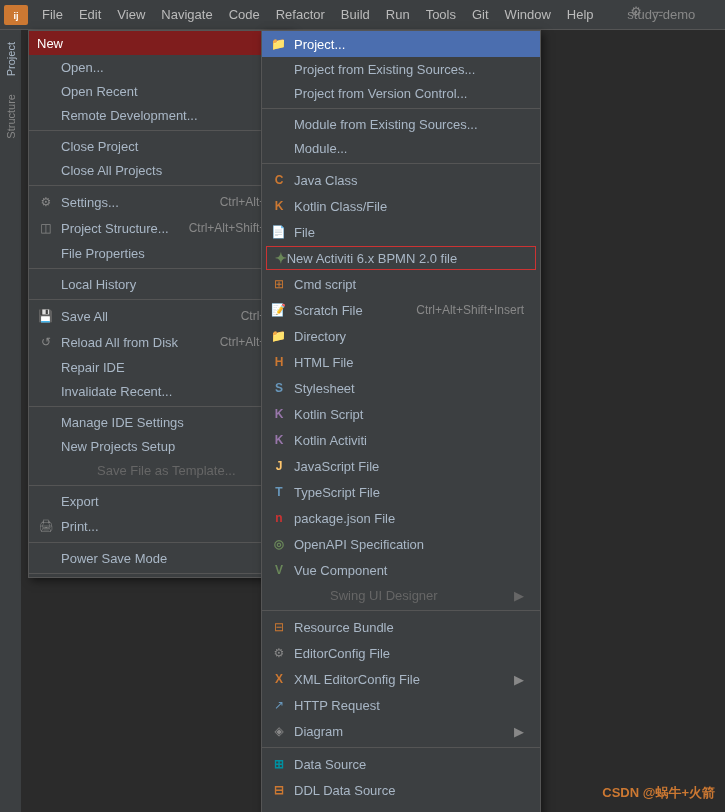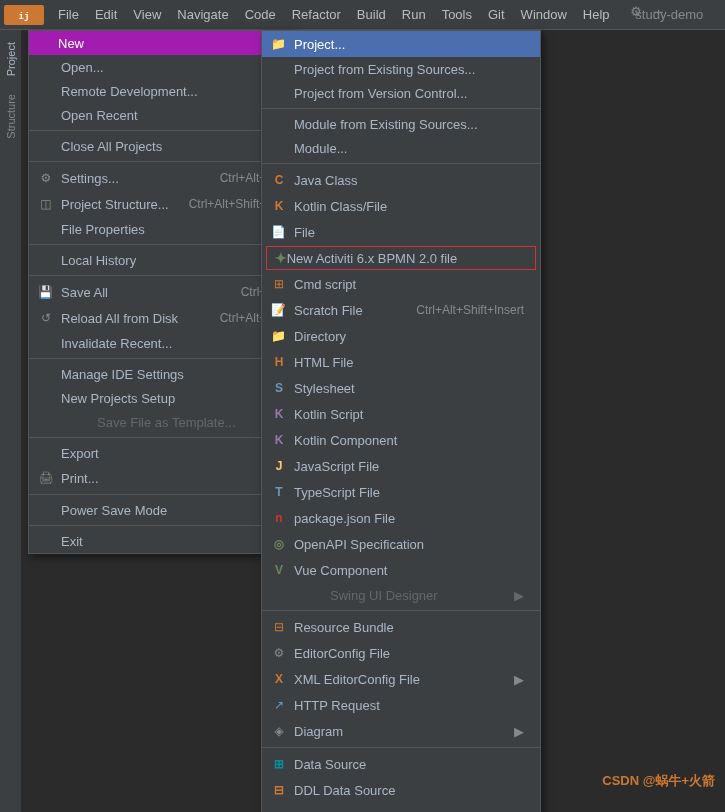--- a/index.html
+++ b/index.html
@@ -17,27 +17,27 @@
     
     .menubar {
       display: flex;
       align-items: center;
       background: #3c3f41;
       height: 30px;
       padding: 0 4px;
       border-bottom: 1px solid #555;
     }
     .app-icon {
-      width: 40px;
+      width: 24px;
       height: 20px;
       margin-right: 6px;
       background: #cc7832;
       border-radius: 2px;
       display: flex; align-items: center; justify-content: center;
-      color: white; font-size: 11px; font-weight: bold; font-family: Liberation Mono, monospace;
+      color: white; font-size: 11px; font-weight: bold;
     }
     .menubar-item {
       padding: 4px 8px;
       cursor: pointer;
       border-radius: 3px;
       color: #bbbbbb;
       font-size: 13px;
     }
     .title-area {
       flex: 1;
@@ -130,23 +130,22 @@
 
     
     .new-item-box {
       display: flex;
       align-items: center;
       padding: 4px 16px 4px 8px;
       cursor: pointer;
       color: #a9b7c6;
       white-space: nowrap;
       min-height: 24px;
-      background: #a21caf;
+      background: #7f1d1d;
       color: white;
-      gap: 21px;
     }
 
     
     .activiti-item {
       display: flex;
       align-items: center;
       padding: 3px 8px;
       cursor: pointer;
       color: #a9b7c6;
       white-space: nowrap;
@@ -187,21 +186,21 @@
       left: 22px;
       top: 30px;
       right: 0;
       bottom: 0;
       background: #2b2b2b;
     }
 
     
     .watermark {
       position: absolute;
-      bottom: 22px;
+      bottom: 10px;
       right: 10px;
       color: #cc7832;
       font-size: 13px;
       font-weight: bold;
       z-index: 10;
     }
 
     
     .gear-area {
       position: absolute;
@@ -262,30 +261,34 @@
       <span style="font-weight:500;">New</span>
       <span class="arrow" style="margin-left:auto; color:#ccc;">▶</span>
     </div>
 
     <div class="menu-item">
       <span class="item-icon-placeholder"></span>
       <span>Open...</span>
     </div>
     <div class="menu-item">
       <span class="item-icon-placeholder"></span>
+      <span>Open Recent</span>
+      <span class="arrow">▶</span>
+    </div>
+    <div class="menu-item">
+      <span class="item-icon-placeholder"></span>
       <span>Remote Development...</span>
     </div>
-    <div class="menu-item">
-      <span class="item-icon-placeholder"></span>
-      <span>Open Recent</span>
-      <span class="arrow">▶</span>
-    </div>
-
-    <div class="menu-separator"></div>
-
+
+    <div class="menu-separator"></div>
+
+    <div class="menu-item">
+      <span class="item-icon-placeholder"></span>
+      <span>Close Project</span>
+    </div>
     <div class="menu-item">
       <span class="item-icon-placeholder"></span>
       <span>Close All Projects</span>
     </div>
 
     <div class="menu-separator"></div>
 
     <div class="menu-item">
       <span class="item-icon" style="color:#888;">⚙</span>
       <span>Settings...</span>
@@ -317,20 +320,24 @@
       <span>Save All</span>
       <span class="shortcut">Ctrl+S</span>
     </div>
     <div class="menu-item">
       <span class="item-icon" style="color:#888;">↺</span>
       <span>Reload All from Disk</span>
       <span class="shortcut">Ctrl+Alt+Y</span>
     </div>
     <div class="menu-item">
       <span class="item-icon-placeholder"></span>
+      <span>Repair IDE</span>
+    </div>
+    <div class="menu-item">
+      <span class="item-icon-placeholder"></span>
       <span>Invalidate Recent...</span>
     </div>
 
     <div class="menu-separator"></div>
 
     <div class="menu-item">
       <span class="item-icon-placeholder"></span>
       <span>Manage IDE Settings</span>
       <span class="arrow">▶</span>
     </div>
@@ -358,24 +365,20 @@
 
     <div class="menu-separator"></div>
 
     <div class="menu-item">
       <span class="item-icon-placeholder"></span>
       <span>Power Save Mode</span>
     </div>
 
     <div class="menu-separator"></div>
 
-    <div class="menu-item">
-      <span class="item-icon-placeholder"></span>
-      <span>Exit</span>
-    </div>
   </div>
 
   <div class="new-submenu">
 
     <div class="menu-item highlighted">
       <span class="item-icon" style="color:#6897bb;">📁</span>
       <span>Project...</span>
     </div>
     <div class="menu-item">
       <span class="item-icon-placeholder"></span>
@@ -437,21 +440,21 @@
     <div class="menu-item">
       <span class="item-icon" style="color:#6897bb; font-weight:bold;">S</span>
       <span>Stylesheet</span>
     </div>
     <div class="menu-item">
       <span class="item-icon" style="color:#9876aa; font-weight:bold;">K</span>
       <span>Kotlin Script</span>
     </div>
     <div class="menu-item">
       <span class="item-icon" style="color:#9876aa; font-weight:bold;">K</span>
-      <span>Kotlin Component</span>
+      <span>Kotlin Activiti</span>
     </div>
     <div class="menu-item">
       <span class="item-icon" style="color:#ffc66d; font-weight:bold;">J</span>
       <span>JavaScript File</span>
     </div>
     <div class="menu-item">
       <span class="item-icon" style="color:#6897bb; font-weight:bold;">T</span>
       <span>TypeScript File</span>
     </div>
     <div class="menu-item">

